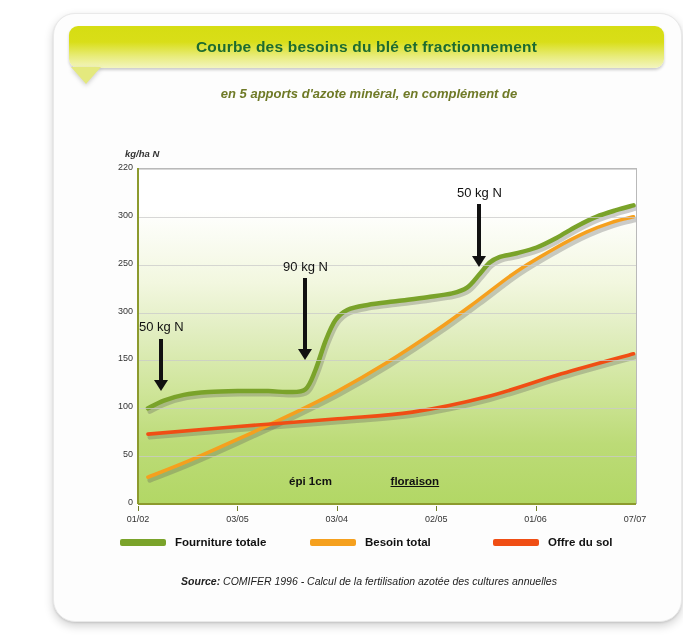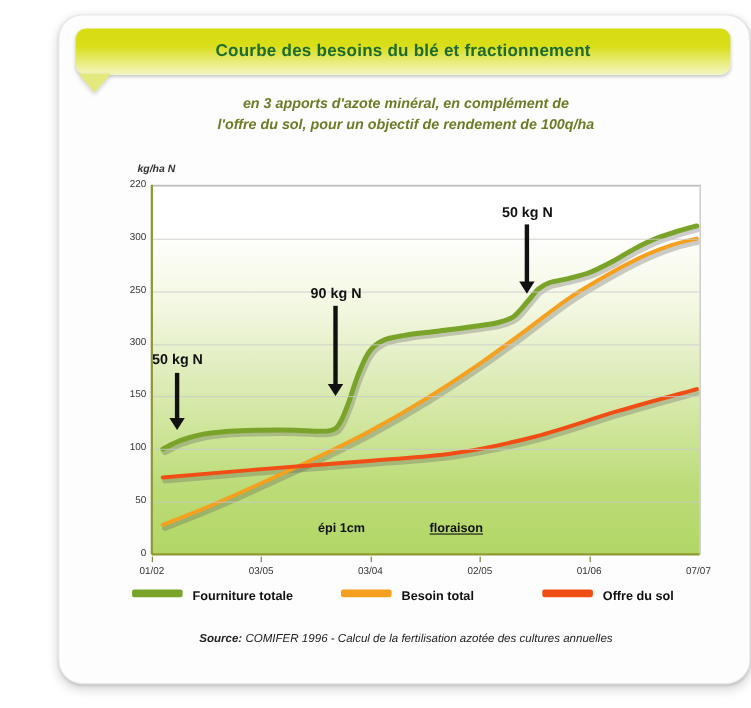--- a/index.html
+++ b/index.html
@@ -97,21 +97,21 @@
     transform:translateX(-50%);
     white-space:nowrap;
   }
   .xtick-mark{
     position:absolute;top:0;width:1px;height:5px;background:#6f7c24;
   }
 
   
   .annot{
     position:absolute;
-    font-size:13px;font-weight:bold;color:#111;
+    font-size:13px;font-weight:normal;color:#111;
     white-space:nowrap;
   }
   .arrow{
     position:absolute;width:14px;
   }
   .arrow .shaft{
     position:absolute;left:5px;top:0;width:4px;background:#111;
   }
   .arrow .head{
     position:absolute;left:0;width:0;height:0;
@@ -122,21 +122,21 @@
   .stage-label{
     position:absolute;
     font-size:11.5px;font-weight:bold;color:#111;
     white-space:nowrap;transform:translateX(-50%);
   }
 
   
   .legend{
     position:absolute;left:95px;top:536px;width:520px;height:20px;
   }
-  .legend-item{position:absolute;top:0;display:flex;align-items:flex-start;}
+  .legend-item{position:absolute;top:0;display:flex;align-items:center;}
   .swatch{
     display:inline-block;width:46px;height:7px;border-radius:2px;margin-right:9px;
   }
   .legend-label{font-size:11.5px;font-weight:bold;color:#111;}
 
   
   .source{
     position:absolute;left:64px;top:575px;width:560px;
     text-align:center;font-size:10.5px;font-style:italic;color:#222;
   }
@@ -149,22 +149,21 @@
 
 <div class="page">
   <div class="card"></div>
 
   <div class="banner">
     <div class="banner-title">Courbe des besoins du blé et fractionnement</div>
   </div>
   <div class="banner-tab"></div>
 
   <div class="subtitle">
-    <div>en 3 apports d'azote minéral, en complément de</div>
-    <div>l'offre du sol, pour un objectif de rendement de 100q/ha</div>
+    <div>en 5 apports d'azote minéral, en complément de</div>
   </div>
 
   <div class="unit-label">kg/ha N</div>
 
   <div class="plot" id="plot">
     <div id="gridlines">
         <div class="gridline" style="top: 287.143px;"></div>
         <div class="gridline" style="top: 239.286px;"></div>
         <div class="gridline" style="top: 191.429px;"></div>
         <div class="gridline" style="top: 143.571px;"></div>

